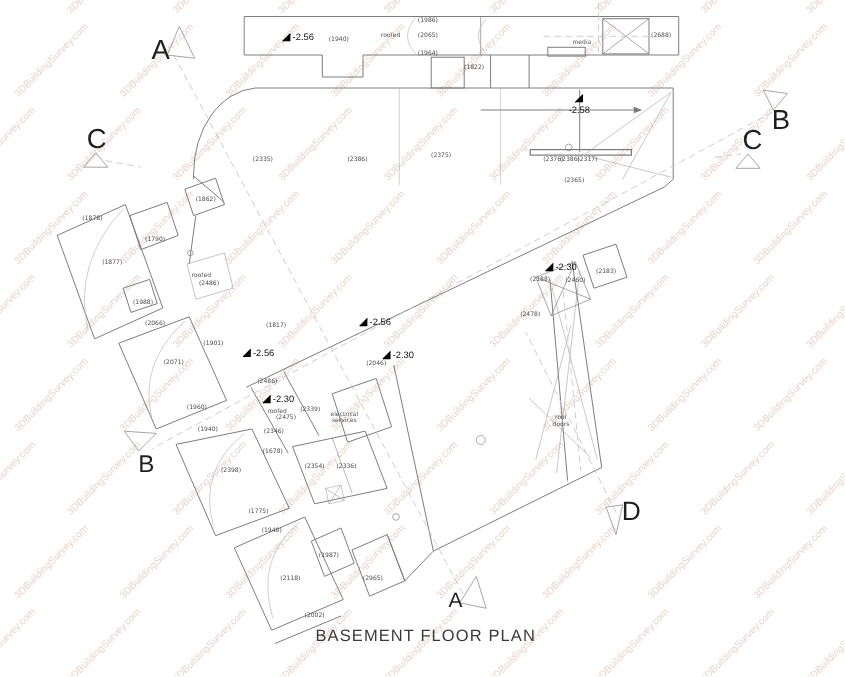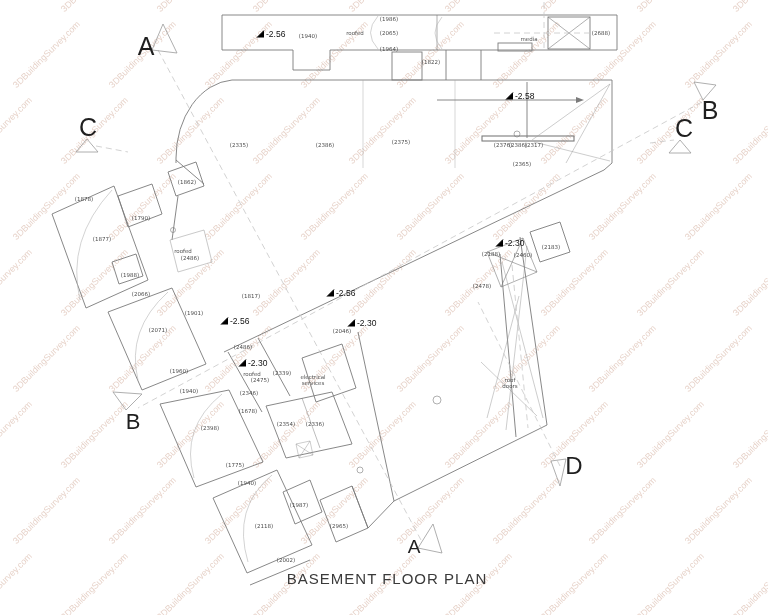--- a/index.html
+++ b/index.html
@@ -252,21 +252,21 @@
     <div class="slet" style="left: 574px; top: 466px; font-size: 24px;">D</div>
     <div class="lvl" style="left: 267px; top: 34px;">
       <span class="flag">
         <svg width="9" height="9" viewBox="0 0 9 9">
           <path d="M1,8 L8,1 L8,8 Z" fill="#000000"></path>
           <path d="M1,8 L8,1" stroke="#000000" stroke-width="1"></path>
         </svg>
       </span>
       <span class="lvltxt">-2.56</span>
     </div>
-    <div class="lvl" style="left: 516px; top: 96px;">
+    <div class="lvl" style="left: 528px; top: 96px; flex-direction: column;">
       <span class="flag">
         <svg width="9" height="9" viewBox="0 0 9 9">
           <path d="M1,8 L8,1 L8,8 Z" fill="#000000"></path>
           <path d="M1,8 L8,1" stroke="#000000" stroke-width="1"></path>
         </svg>
       </span>
       <span class="lvltxt">-2.58</span>
     </div>
     <div class="lvl" style="left: 506px; top: 243px;">
       <span class="flag">

